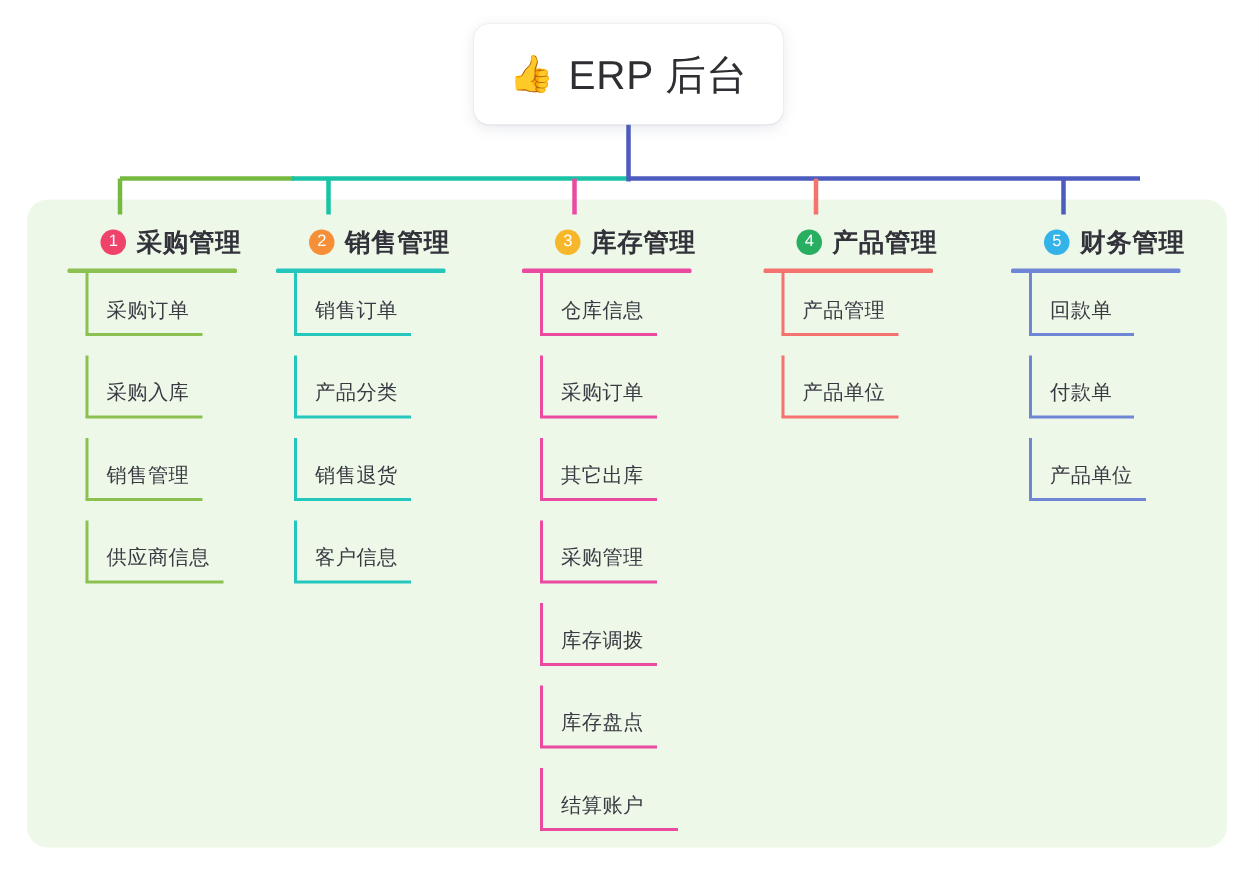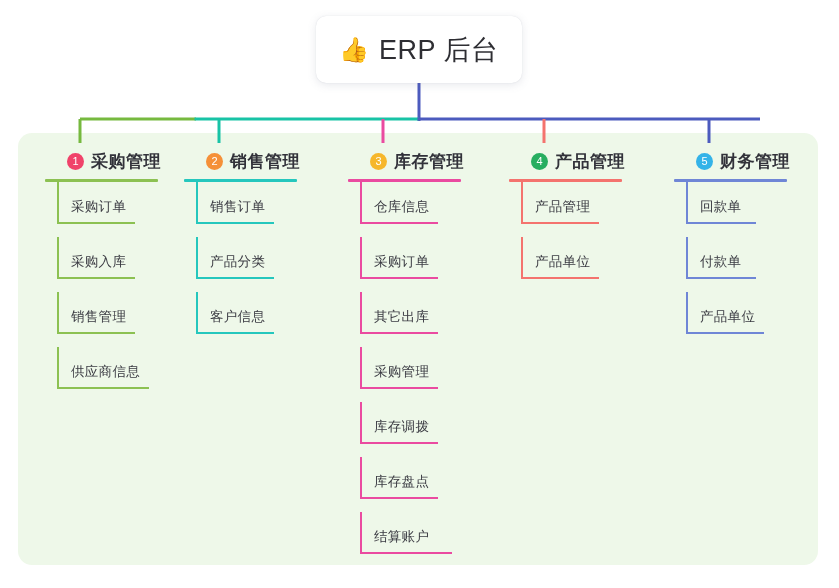--- a/index.html
+++ b/index.html
@@ -198,20 +198,25 @@
           <div class="leaf-text">销售订单</div>
           <div class="leaf-rule" style="background: rgb(37, 199, 189); width: 78px;"></div>
         </div>
         <div class="leaf">
           <div class="leaf-stem" style="background: rgb(37, 199, 189);"></div>
           <div class="leaf-text">产品分类</div>
           <div class="leaf-rule" style="background: rgb(37, 199, 189); width: 78px;"></div>
         </div>
         <div class="leaf">
           <div class="leaf-stem" style="background: rgb(37, 199, 189);"></div>
+          <div class="leaf-text">销售退货</div>
+          <div class="leaf-rule" style="background: rgb(37, 199, 189); width: 78px;"></div>
+        </div>
+        <div class="leaf">
+          <div class="leaf-stem" style="background: rgb(37, 199, 189);"></div>
           <div class="leaf-text">客户信息</div>
           <div class="leaf-rule" style="background: rgb(37, 199, 189); width: 78px;"></div>
         </div>
       </div>
     </div>
     <div class="column" style="left: 348px; top: 148px;">
       <div class="col-head">
         <span class="num-badge" style="background: rgb(246, 183, 43);">3</span>
         <span class="col-title">库存管理</span>
       </div>

